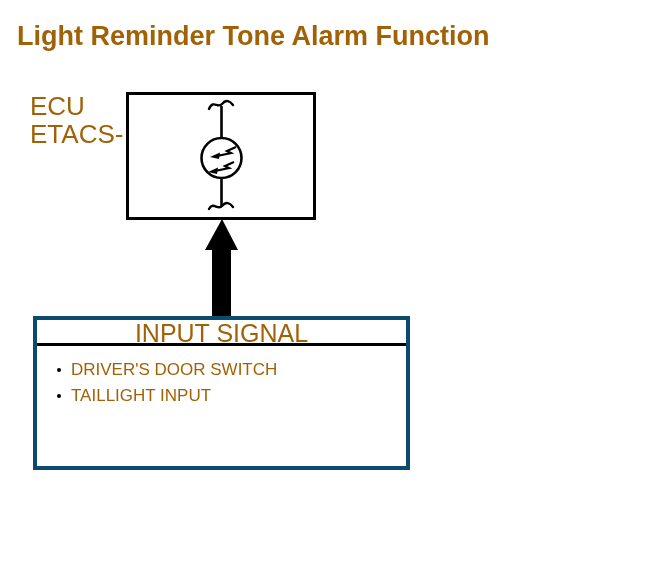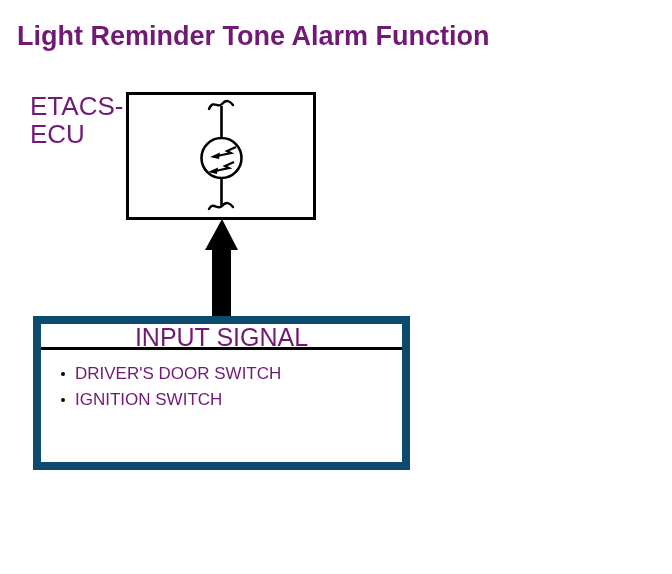--- a/index.html
+++ b/index.html
@@ -2,21 +2,21 @@
 <html><head>
 <meta charset="utf-8">
 <style>
   * { margin: 0; padding: 0; box-sizing: border-box; }
   html, body { background: #ffffff; }
   .page {
     position: relative;
     width: 672px;
     height: 574px;
     background: #ffffff;
-    color: #701a75;
+    color: #a16207;
     font-family: "Liberation Sans", sans-serif;
     overflow: hidden;
   }
   .title {
     position: absolute;
     left: 17px;
     top: 22px;
     font-size: 27px;
     font-weight: bold;
     line-height: 1.1;
@@ -54,21 +54,21 @@
     width: 43px;
     height: 97px;
     display: block;
   }
   .input-box {
     position: absolute;
     left: 33px;
     top: 316px;
     width: 377px;
     height: 154px;
-    border: 8px solid #0c4a6e;
+    border: 4px solid #0c4a6e;
     background: #ffffff;
   }
   .input-header {
     height: 26px;
     line-height: 26px;
     text-align: center;
     font-size: 25px;
     border-bottom: 3px solid #000000;
     white-space: nowrap;
   }
@@ -94,22 +94,22 @@
   }
 </style>
 </head>
 <body>
 
 <div class="page">
 
   <div class="title">Light Reminder Tone Alarm Function</div>
 
   <div class="ecu-label">
+    <div>ECU</div>
     <div>ETACS-</div>
-    <div>ECU</div>
   </div>
 
   <div class="ecu-box">
     <svg class="buzzer-svg" viewBox="0 0 184 122" xmlns="http://www.w3.org/2000/svg">
 
       <path d="M 80 14 C 84 4 89 14 93 9 C 97 4 101 6 104 10" fill="none" stroke="#000" stroke-width="2.4" stroke-linecap="round"></path>
 
       <line x1="92.5" y1="11" x2="92.5" y2="43" stroke="#000" stroke-width="2.6"></line>
 
       <circle cx="92.5" cy="63" r="20" fill="#ffffff" stroke="#000" stroke-width="2.6"></circle>
@@ -131,18 +131,18 @@
 
   <div class="input-box">
     <div class="input-header">INPUT SIGNAL</div>
     <ul class="input-list">
       <li>
         <span class="bullet"></span>
         <span>DRIVER'S DOOR SWITCH</span>
       </li>
       <li>
         <span class="bullet"></span>
-        <span>IGNITION SWITCH</span>
+        <span>TAILLIGHT INPUT</span>
       </li>
     </ul>
   </div>
 
 </div>
 
 </body></html>

